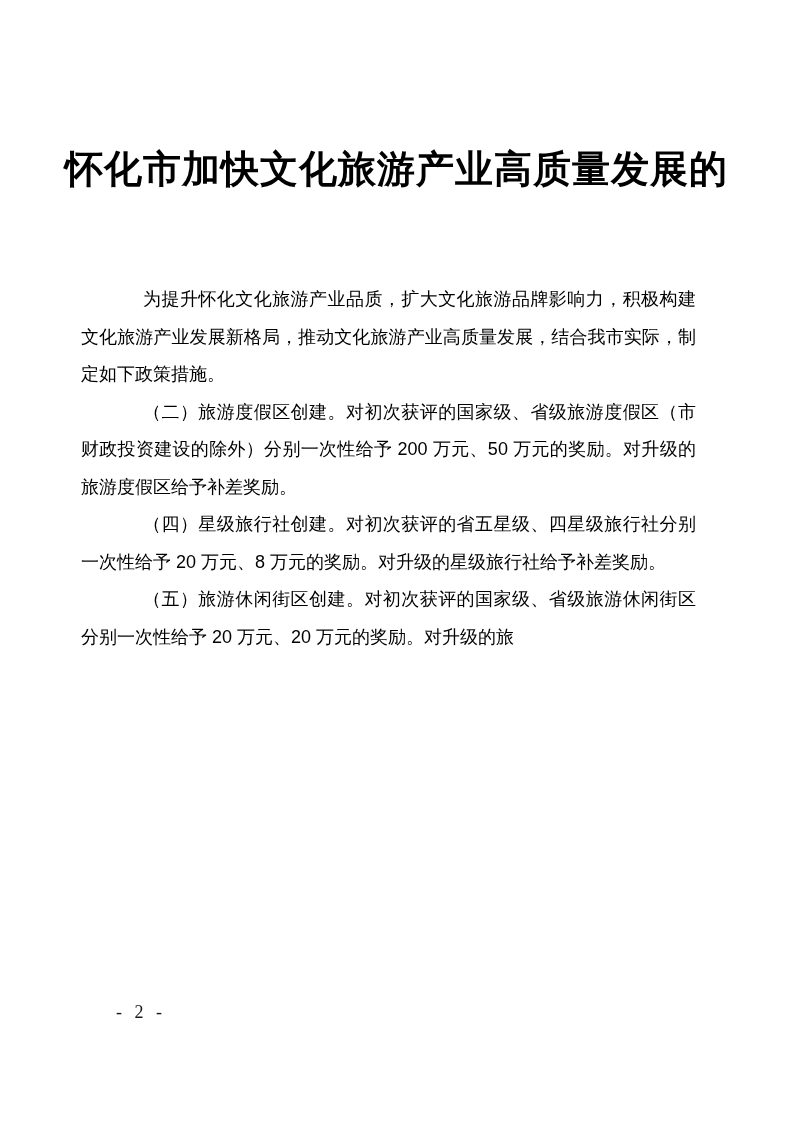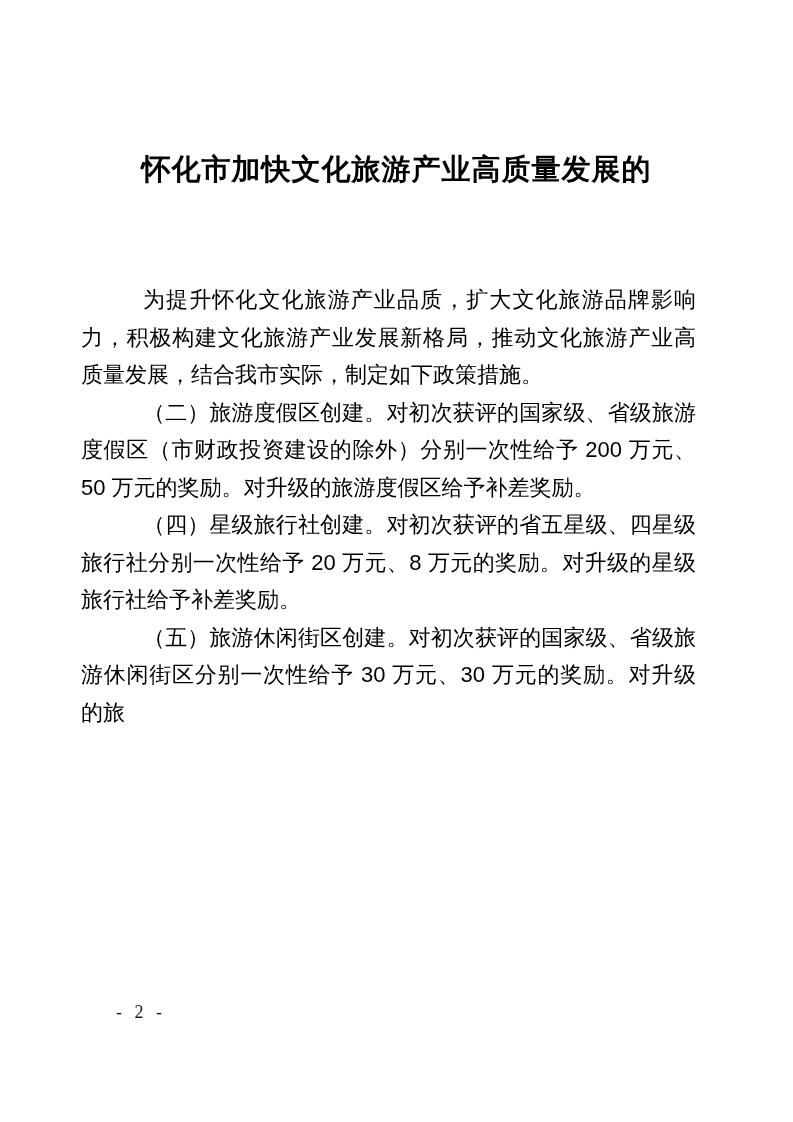--- a/index.html
+++ b/index.html
@@ -15,31 +15,31 @@
     color: #000000;
     font-family: "Liberation Sans", sans-serif;
     overflow: hidden;
   }
   .doc-title {
     position: absolute;
     top: 138px;
     left: 0;
     right: 0;
     text-align: center;
-    font-size: 29px;
+    font-size: 38px;
     font-weight: bold;
     line-height: 63px;
     letter-spacing: 1px;
   }
   .doc-body {
     position: absolute;
     top: 281px;
     left: 81px;
     width: 615px;
-    font-size: 22px;
+    font-size: 18px;
     line-height: 37.5px;
     text-align: justify;
   }
   .doc-body p {
     margin: 0;
     padding: 0;
     text-indent: 62px;
   }
   .page-number {
     position: absolute;
@@ -57,18 +57,18 @@
 <div class="page">
 
   <div class="doc-title">
     <div>怀化市加快文化旅游产业高质量发展的</div>
   </div>
 
   <div class="doc-body">
     <p>为提升怀化文化旅游产业品质，扩大文化旅游品牌影响力，积极构建文化旅游产业发展新格局，推动文化旅游产业高质量发展，结合我市实际，制定如下政策措施。</p>
     <p>（二）旅游度假区创建。对初次获评的国家级、省级旅游度假区（市财政投资建设的除外）分别一次性给予 200 万元、50 万元的奖励。对升级的旅游度假区给予补差奖励。</p>
     <p>（四）星级旅行社创建。对初次获评的省五星级、四星级旅行社分别一次性给予 20 万元、8 万元的奖励。对升级的星级旅行社给予补差奖励。</p>
-    <p>（五）旅游休闲街区创建。对初次获评的国家级、省级旅游休闲街区分别一次性给予 30 万元、30 万元的奖励。对升级的旅</p>
+    <p>（五）旅游休闲街区创建。对初次获评的国家级、省级旅游休闲街区分别一次性给予 20 万元、20 万元的奖励。对升级的旅</p>
   </div>
 
   <div class="page-number">- 2 -</div>
 
 </div>
 
 </body></html>

